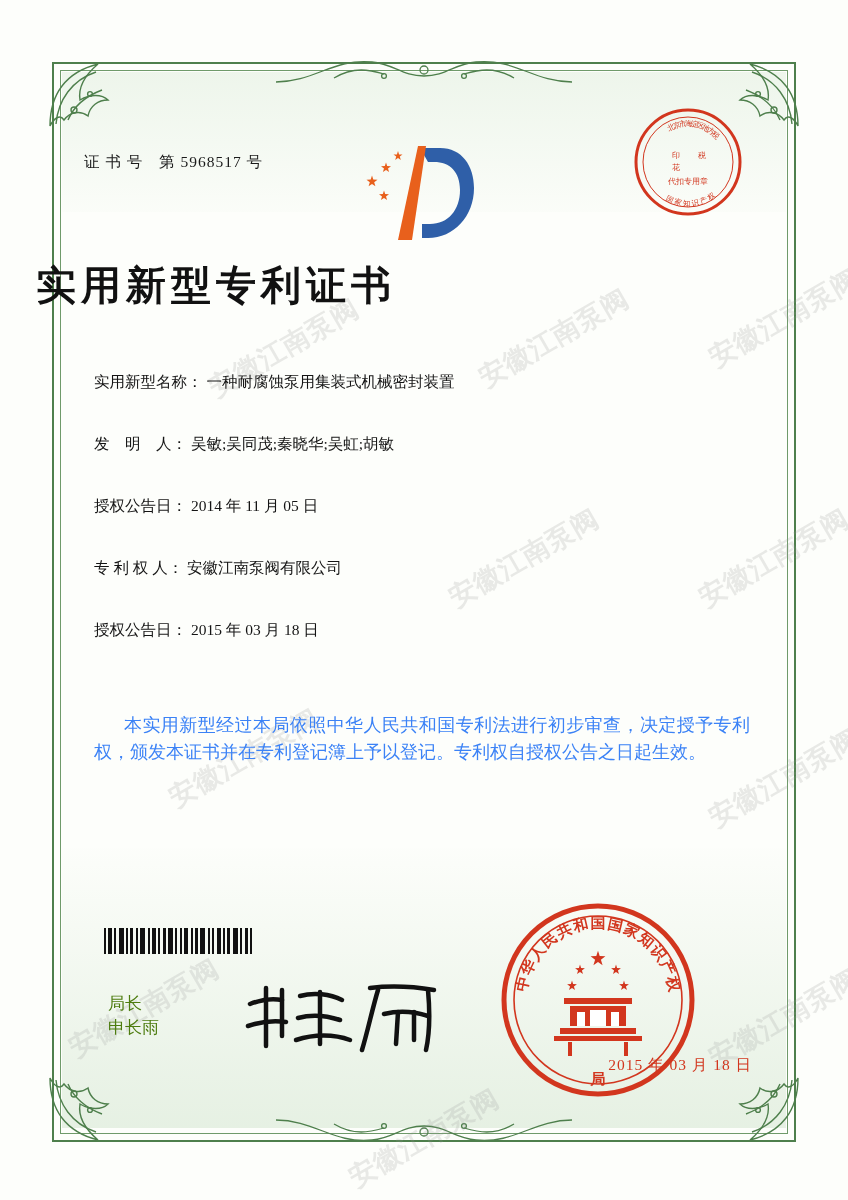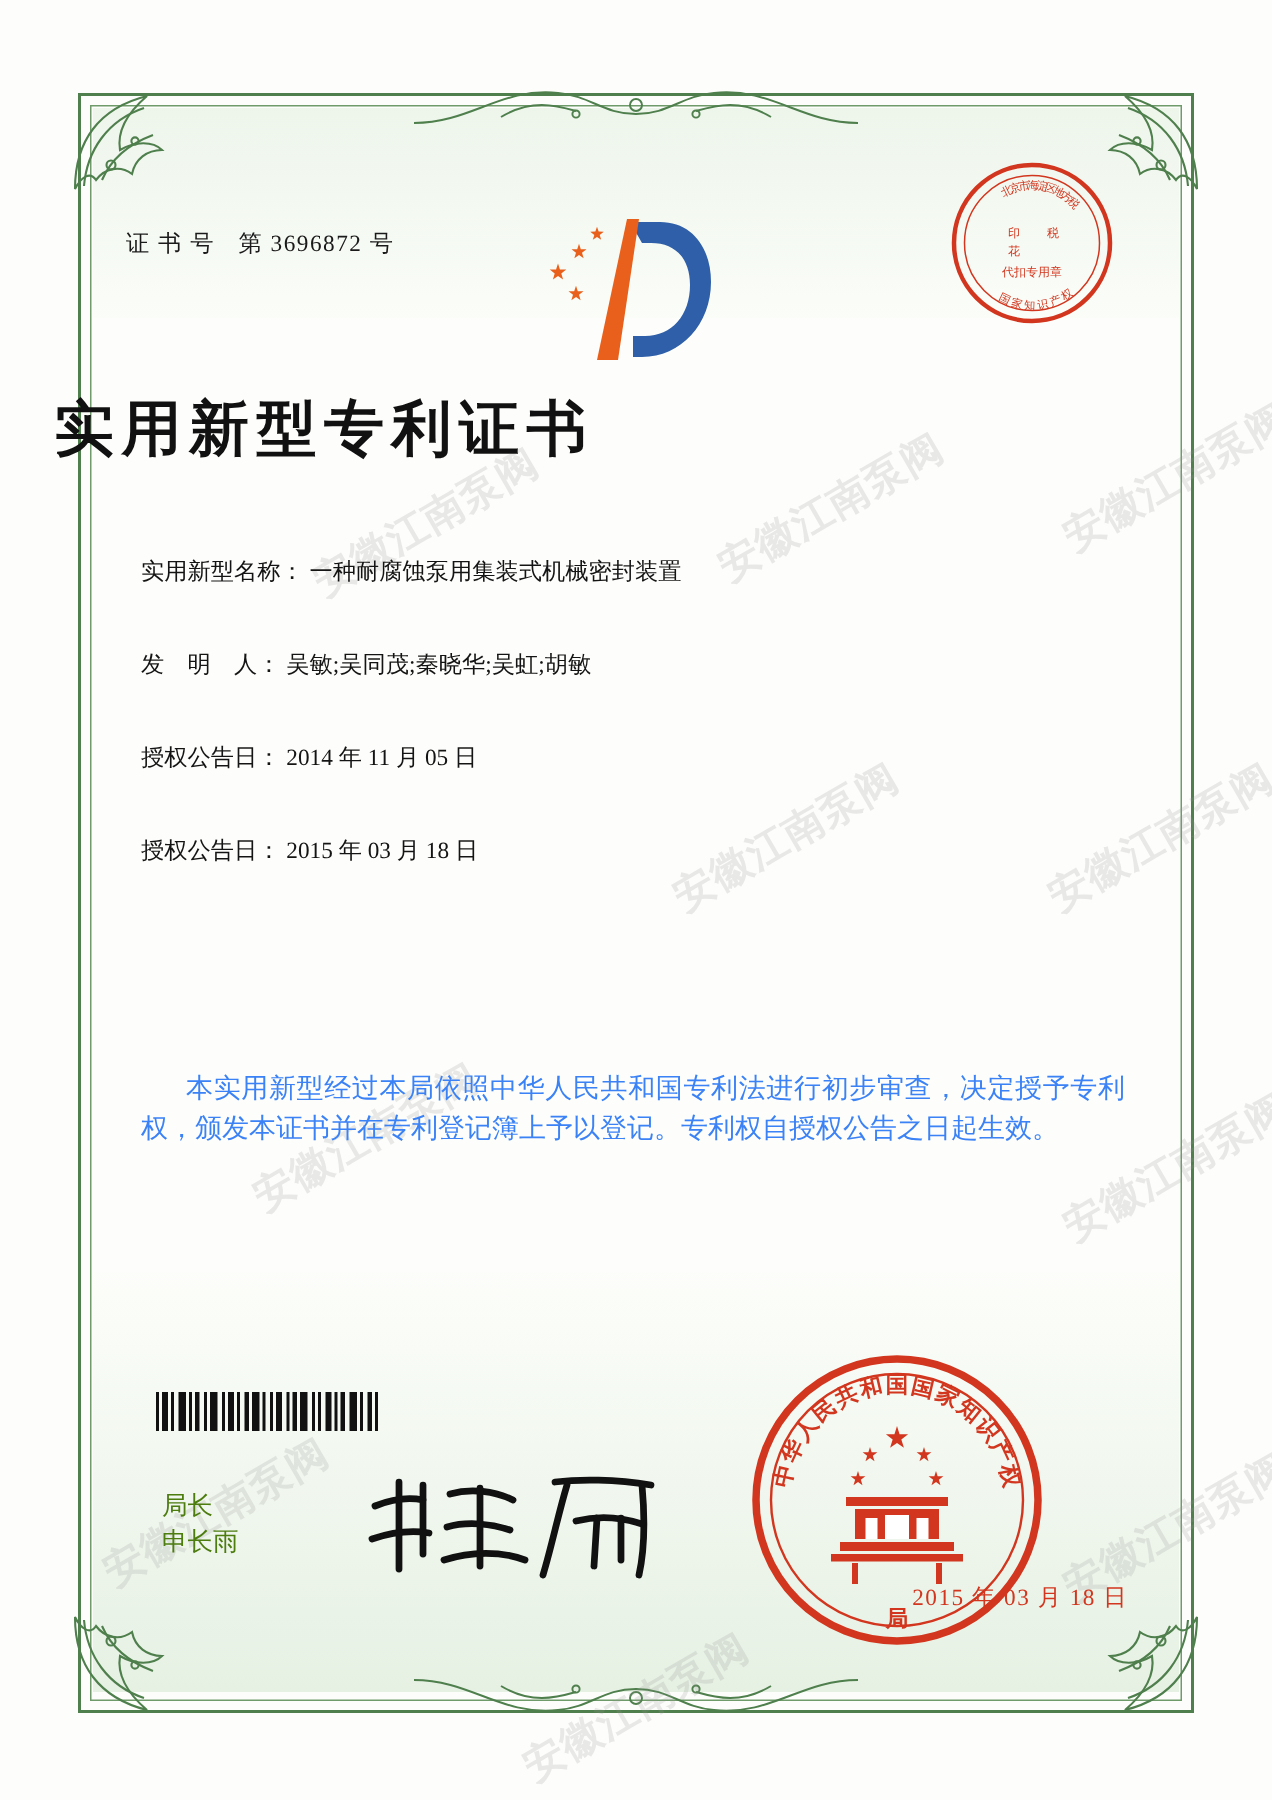--- a/index.html
+++ b/index.html
@@ -269,21 +269,21 @@
   <div class="wm" style="left:690px; top:540px;">安徽江南泵阀</div>
   <div class="wm" style="left:160px; top:740px;">安徽江南泵阀</div>
   <div class="wm" style="left:700px; top:760px;">安徽江南泵阀</div>
   <div class="wm" style="left:60px;  top:990px;">安徽江南泵阀</div>
   <div class="wm" style="left:700px; top:1000px;">安徽江南泵阀</div>
   <div class="wm" style="left:340px; top:1120px;">安徽江南泵阀</div>
 
   <div class="cert-no">
     <span>证 书 号</span>
     <span style="display:inline-block;width:6px;"></span>
-    <span>第 3696872 号</span>
+    <span>第 5968517 号</span>
   </div>
 
   <div class="logo">
     <svg viewBox="0 0 120 106">
       <path d="M58 8 L78 8 C100 8 112 26 112 48 C112 76 92 98 66 98 L60 98 L60 84 L68 84 C86 84 98 70 98 50 C98 32 88 22 72 22 L66 22 Z" fill="#2f5fa8"></path>
       <path d="M56 6 L64 6 L50 100 L36 100 Z" fill="#e8601c"></path>
       <g fill="#e8601c">
         <path d="M10 44 l3.4 2.3 -1.2 -4 3.3 -2.6 -4.2 -0.1 -1.3 -4 -1.3 4 -4.2 0.1 3.3 2.6 -1.2 4 Z"></path>
         <path d="M24 30 l3.1 2.1 -1.1 -3.6 3 -2.3 -3.8 -0.1 -1.2 -3.6 -1.2 3.6 -3.8 0.1 3 2.3 -1.1 3.6 Z"></path>
         <path d="M22 58 l3.1 2.1 -1.1 -3.6 3 -2.3 -3.8 -0.1 -1.2 -3.6 -1.2 3.6 -3.8 0.1 3 2.3 -1.1 3.6 Z"></path>
@@ -331,20 +331,24 @@
       <span class="lbl">实用新型名称：</span>
       <span class="val">一种耐腐蚀泵用集装式机械密封装置</span>
     </div>
     <div class="field">
       <span class="lbl">发　明　人：</span>
       <span class="val">吴敏;吴同茂;秦晓华;吴虹;胡敏</span>
     </div>
     <div class="field">
       <span class="lbl">授权公告日：</span>
       <span class="val">2014 年 11 月 05 日</span>
+    </div>
+    <div class="field">
+      <span class="lbl">专 利 权 人：</span>
+      <span class="val">安徽江南泵阀有限公司</span>
     </div>
     <div class="field">
       <span class="lbl">授权公告日：</span>
       <span class="val">2015 年 03 月 18 日</span>
     </div>
   </div>
 
   <div class="para-block">
     <p class="para">本实用新型经过本局依照中华人民共和国专利法进行初步审查，决定授予专利权，颁发本证书并在专利登记簿上予以登记。专利权自授权公告之日起生效。</p>
   </div>

